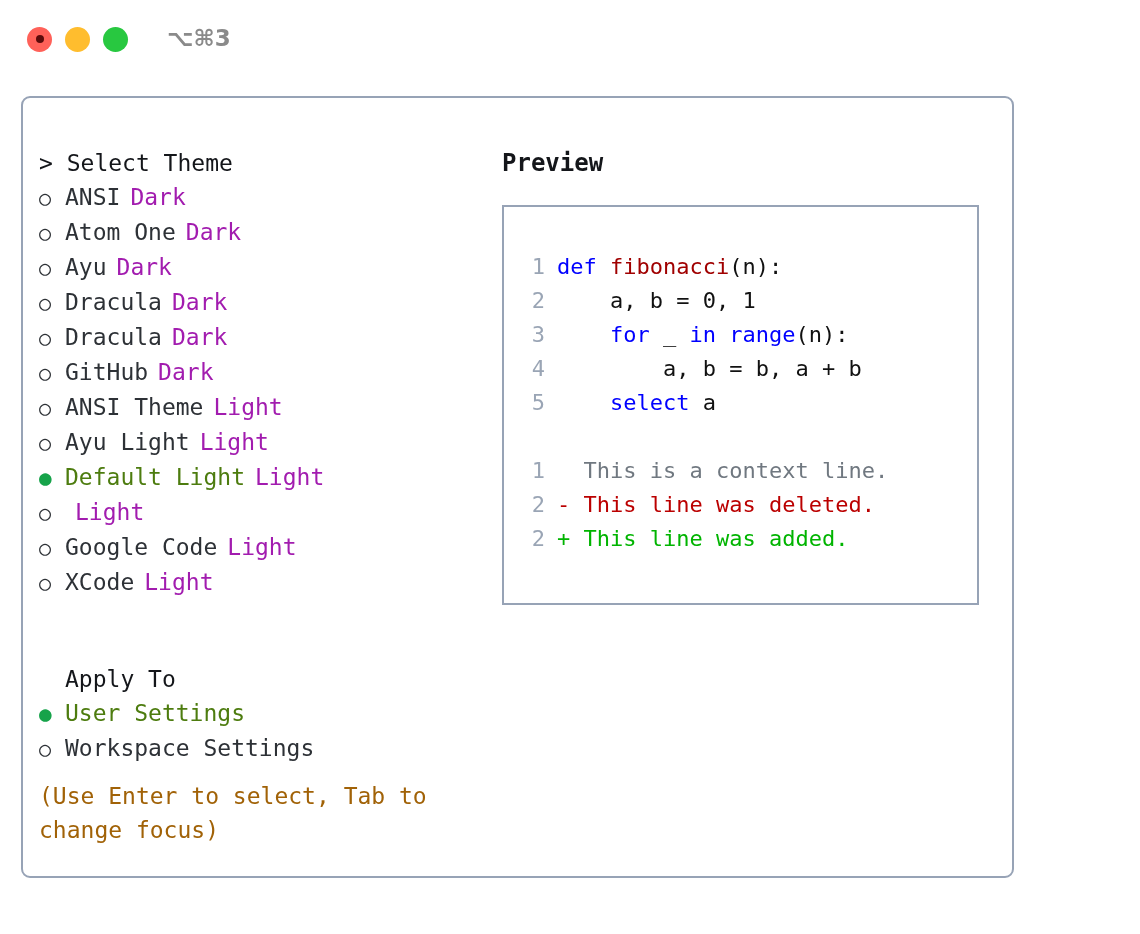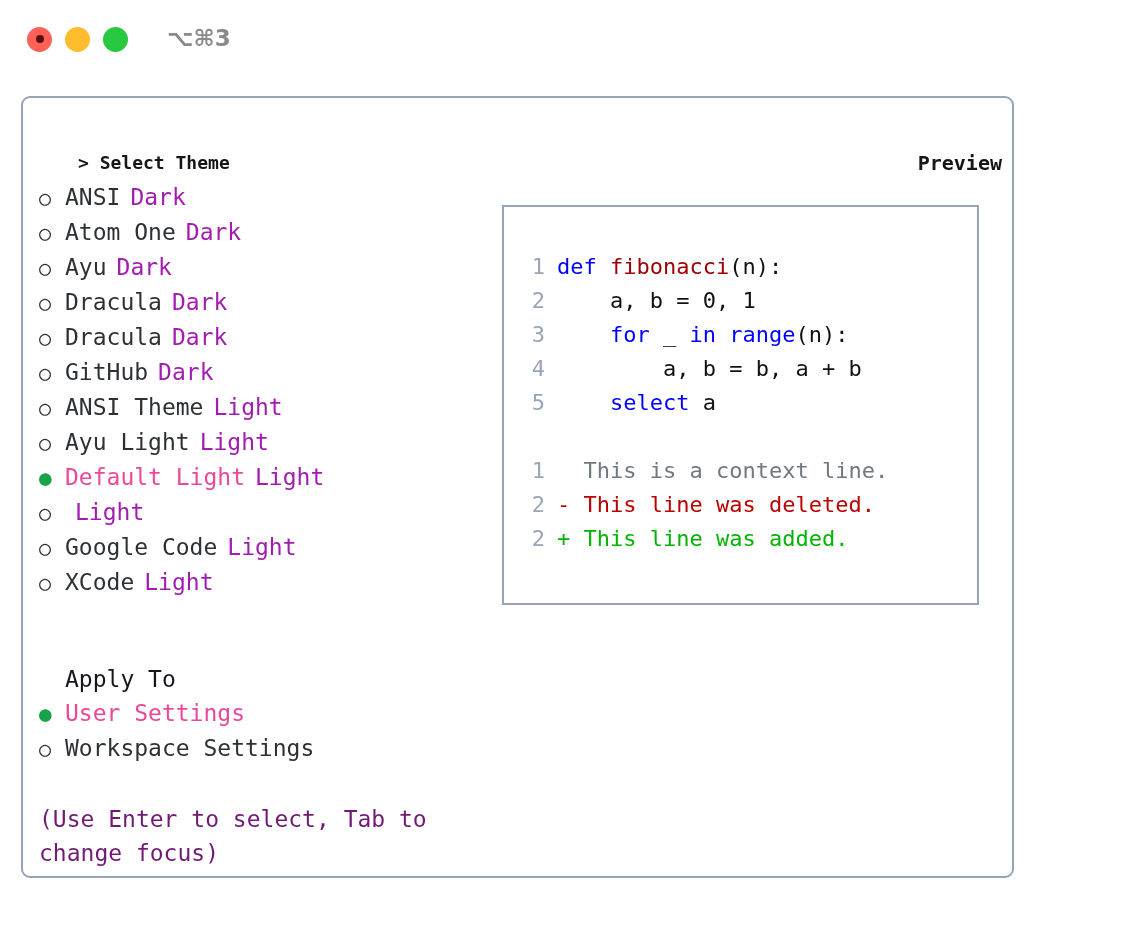--- a/index.html
+++ b/index.html
@@ -98,26 +98,25 @@
     left: 16px;
     top: 48px;
     width: 460px;
   }
 
   .mono {
     font-family: "DejaVu Sans Mono", monospace;
   }
 
   .panel-title {
-    font-size: 18px;
-    font-weight: 700;
+    font-size: 23px;
+    font-weight: 400;
     color: #14161a;
     line-height: 34px;
     white-space: pre;
-    margin-left: 39px;
   }
 
   .theme-row {
     display: flex;
     align-items: baseline;
     font-size: 23px;
     line-height: 34px;
     color: #2d3136;
     white-space: pre;
   }
@@ -126,59 +125,58 @@
     flex: 0 0 26px;
     font-size: 20px;
     color: #2d3136;
     line-height: 34px;
   }
   .bullet.sel {
     color: #16a34a;
     font-size: 21px;
   }
   .theme-name { color: #2d3136; }
-  .theme-row.selected .theme-name { color: #ec4899; }
+  .theme-row.selected .theme-name { color: #4d7c0f; }
   .theme-kind {
     color: #a21caf;
     padding-left: 10px;
   }
 
   .section-gap { height: 34px; }
 
   .apply-title {
     font-size: 23px;
     color: #14161a;
     line-height: 34px;
     padding-left: 26px;
     white-space: pre;
     margin-top: 28px;
   }
 
   .hint {
-    margin-top: 36px;
-    font-size: 23px;
-    line-height: 34px;
-    color: #701a75;
+    margin-top: 13px;
+    font-size: 23px;
+    line-height: 34px;
+    color: #a16207;
     width: 400px;
     white-space: normal;
   }
 
   
   .right-col {
     position: absolute;
     left: 479px;
     top: 48px;
     width: 500px;
   }
   .preview-label {
-    font-size: 20px;
+    font-size: 24px;
     font-weight: 700;
     color: #14161a;
     line-height: 34px;
-    text-align: right;
   }
   .preview-box {
     margin-top: 25px;
     width: 477px;
     height: 400px;
     border: 2px solid #97a3b6;
     box-sizing: border-box;
     background: #ffffff;
     position: relative;
   }

